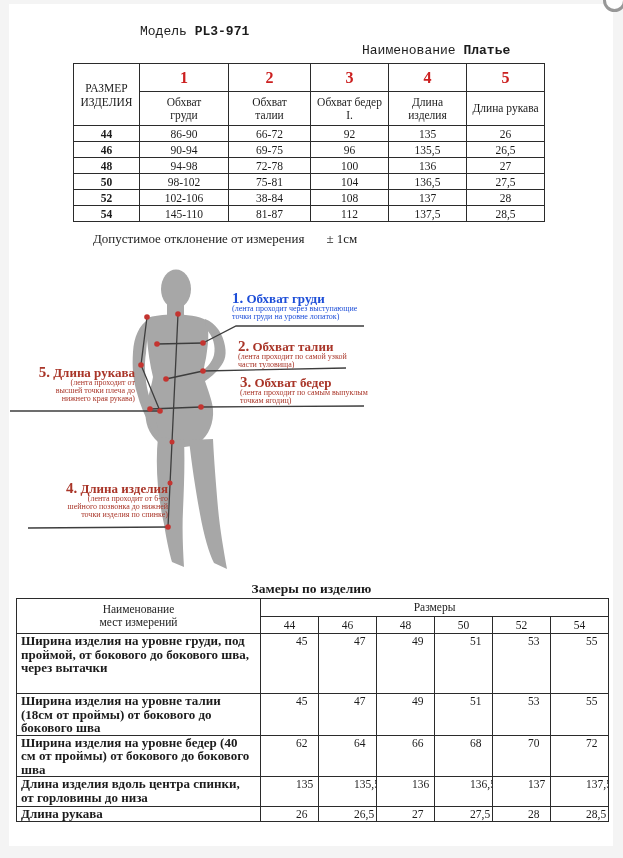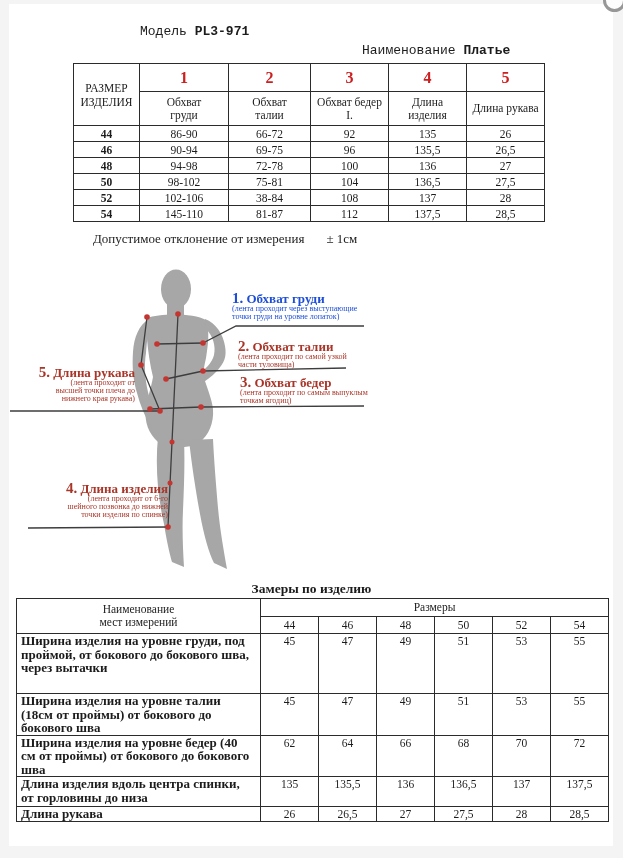--- a/index.html
+++ b/index.html
@@ -52,21 +52,21 @@
   
   .zamer-title{position:absolute;left:0;top:581px;width:623px;text-align:center;
     font-size:13.5px;font-weight:bold;}
   .t2{position:absolute;left:16px;top:598px;width:592px;border:1.5px solid #2b2b2b;}
   .t2 td{font-size:11.5px;}
   .t2 .hc{text-align:center;vertical-align:middle;line-height:13px;}
   .t2 .hr1 td{height:17px;}
   .t2 .hr2 td{height:16px;}
   .t2 .nm{font-weight:bold;text-align:left;vertical-align:top;padding:0 5px 0 4px;
     font-size:13px;line-height:13.5px;}
-  .t2 .vv{text-align:center;vertical-align:top;padding-top:1px;}
+  .t2 .vv{vertical-align:top;padding-top:1px;padding-left:35px;}
 </style>
 </head>
 <body>
 
 <div class="page"></div>
 <div class="close-circle"></div>
 
 <div class="hdr" id="hdr-model">
   <span>Модель</span>
   <b>PL3-971</b>

